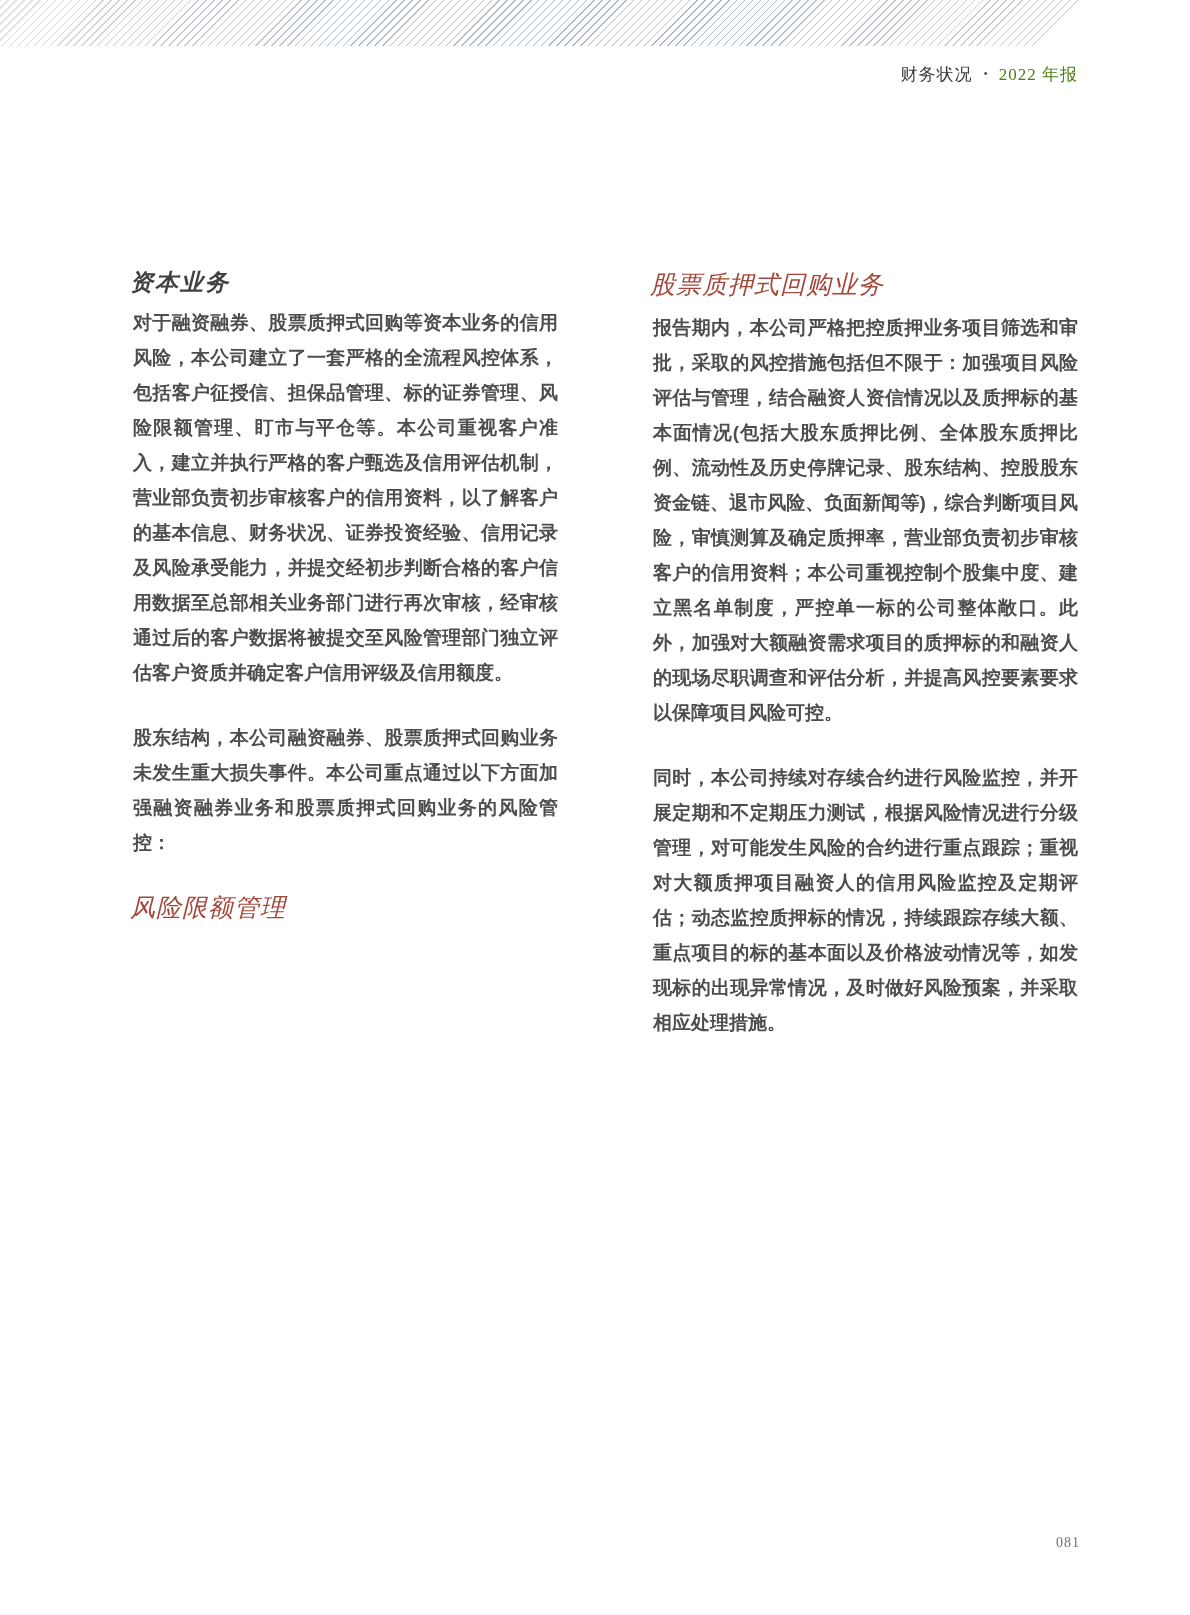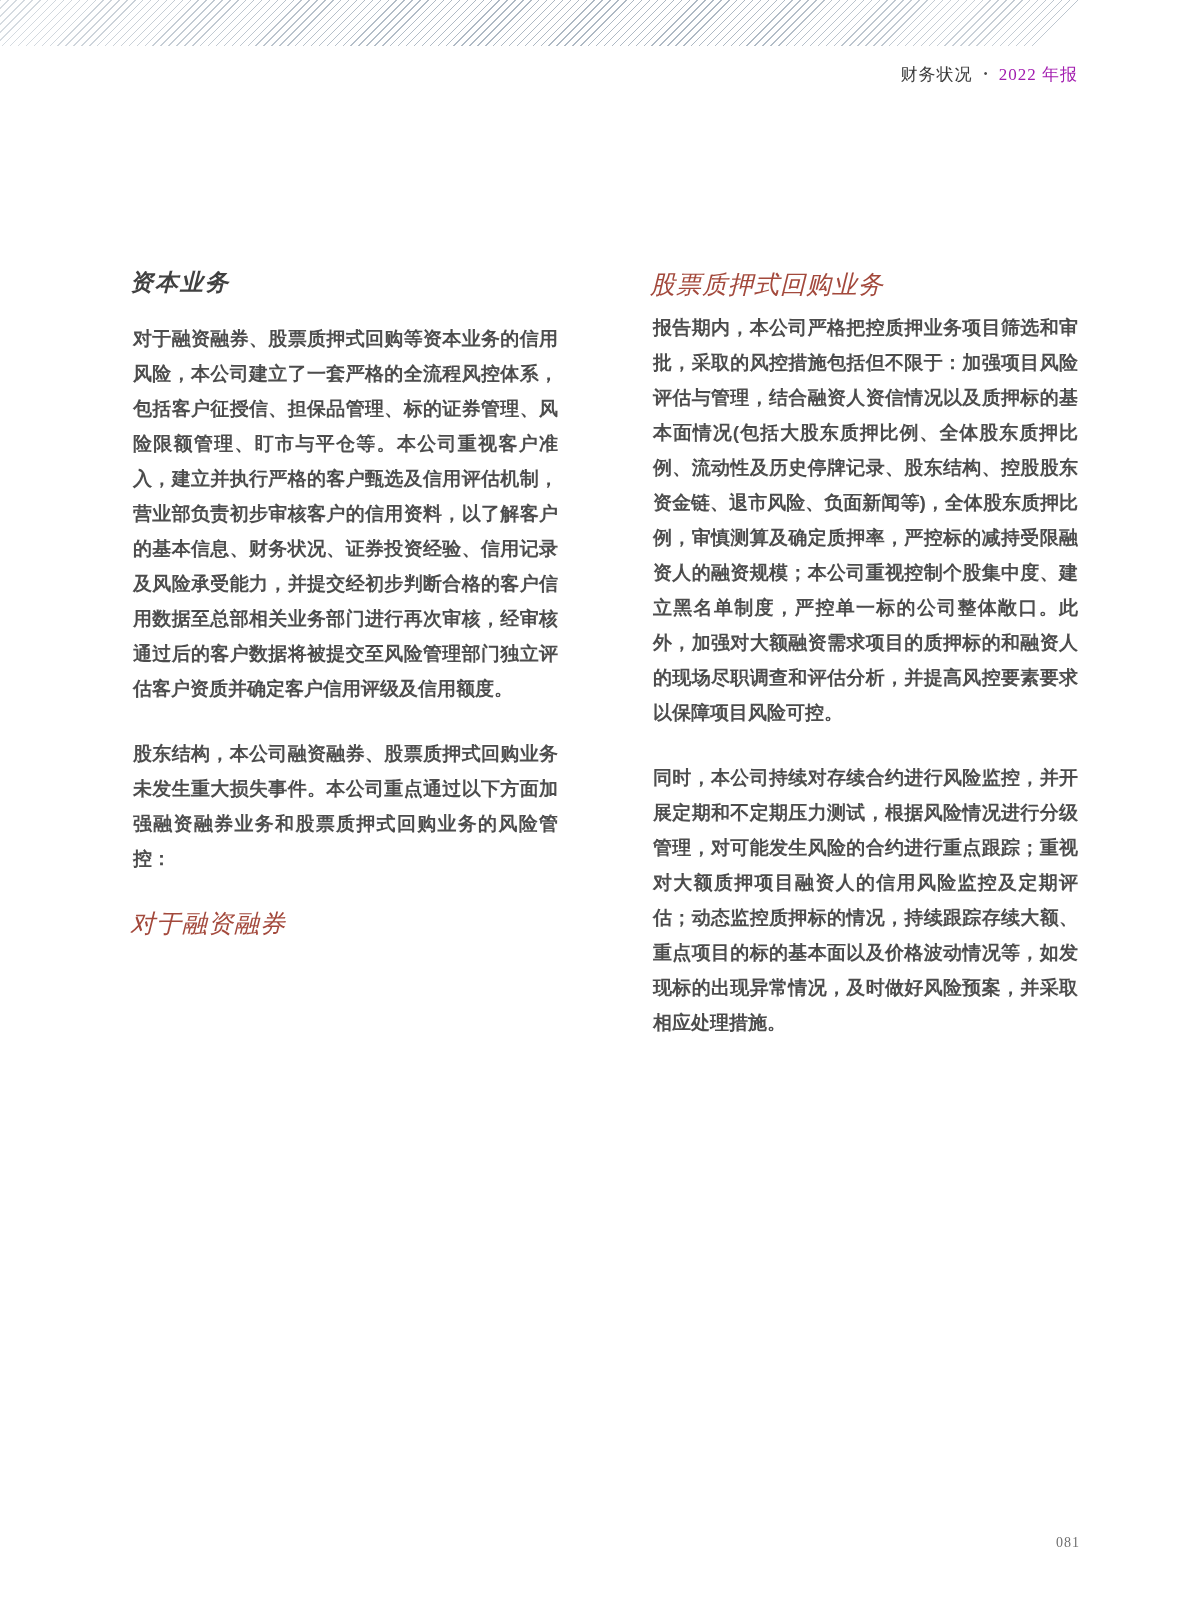--- a/index.html
+++ b/index.html
@@ -48,21 +48,21 @@
     line-height: 24px;
     white-space: nowrap;
   }
   .page-header .company { color: #3b3b3b; letter-spacing: 1px; }
   .page-header .sep {
     color: #4a4a4a;
     font-size: 12px;
     margin: 0 11px;
     vertical-align: 2px;
   }
-  .page-header .edition { color: #a21caf; letter-spacing: 1px; }
+  .page-header .edition { color: #4d7c0f; letter-spacing: 1px; }
 
   
   .column {
     position: absolute;
     top: 267px;
     width: 428px;
     color: #4d4d4d;
     font-size: 19px;
     line-height: 35px;
     text-align: justify;
@@ -72,21 +72,21 @@
   .col-right { left: 650px; }
 
   .section-heading {
     font-family: "Liberation Serif", serif;
     font-style: italic;
     font-weight: bold;
     font-size: 23px;
     line-height: 32px;
     color: #414141;
     letter-spacing: 2px;
-    margin: 0 0 22px 0;
+    margin: 0 0 6px 0;
   }
   .subhead {
     font-family: "Liberation Serif", serif;
     font-style: italic;
     font-weight: normal;
     font-size: 25px;
     line-height: 35px;
     color: #a3493c;
     letter-spacing: 1px;
     margin: 0 0 8px 0;
@@ -117,24 +117,24 @@
   <div class="hatch-band"></div>
 
   <div class="page-header">
     <span class="company">财务状况</span><span class="sep">•</span><span class="edition">2022 年报</span>
   </div>
 
   <div class="column col-left">
     <h2 class="section-heading">资本业务</h2>
     <p class="body-para">对于融资融券、股票质押式回购等资本业务的信用风险，本公司建立了一套严格的全流程风控体系，包括客户征授信、担保品管理、标的证券管理、风险限额管理、盯市与平仓等。本公司重视客户准入，建立并执行严格的客户甄选及信用评估机制，营业部负责初步审核客户的信用资料，以了解客户的基本信息、财务状况、证券投资经验、信用记录及风险承受能力，并提交经初步判断合格的客户信用数据至总部相关业务部门进行再次审核，经审核通过后的客户数据将被提交至风险管理部门独立评估客户资质并确定客户信用评级及信用额度。</p>
     <p class="body-para">股东结构，本公司融资融券、股票质押式回购业务未发生重大损失事件。本公司重点通过以下方面加强融资融券业务和股票质押式回购业务的风险管控：</p>
-    <h3 class="subhead">对于融资融券</h3>
+    <h3 class="subhead">风险限额管理</h3>
   </div>
 
   <div class="column col-right">
     <h3 class="subhead">股票质押式回购业务</h3>
-    <p class="body-para">报告期内，本公司严格把控质押业务项目筛选和审批，采取的风控措施包括但不限于：加强项目风险评估与管理，结合融资人资信情况以及质押标的基本面情况(包括大股东质押比例、全体股东质押比例、流动性及历史停牌记录、股东结构、控股股东资金链、退市风险、负面新闻等)，全体股东质押比例，审慎测算及确定质押率，严控标的减持受限融资人的融资规模；本公司重视控制个股集中度、建立黑名单制度，严控单一标的公司整体敞口。此外，加强对大额融资需求项目的质押标的和融资人的现场尽职调查和评估分析，并提高风控要素要求以保障项目风险可控。</p>
+    <p class="body-para">报告期内，本公司严格把控质押业务项目筛选和审批，采取的风控措施包括但不限于：加强项目风险评估与管理，结合融资人资信情况以及质押标的基本面情况(包括大股东质押比例、全体股东质押比例、流动性及历史停牌记录、股东结构、控股股东资金链、退市风险、负面新闻等)，综合判断项目风险，审慎测算及确定质押率，营业部负责初步审核客户的信用资料；本公司重视控制个股集中度、建立黑名单制度，严控单一标的公司整体敞口。此外，加强对大额融资需求项目的质押标的和融资人的现场尽职调查和评估分析，并提高风控要素要求以保障项目风险可控。</p>
     <p class="body-para">同时，本公司持续对存续合约进行风险监控，并开展定期和不定期压力测试，根据风险情况进行分级管理，对可能发生风险的合约进行重点跟踪；重视对大额质押项目融资人的信用风险监控及定期评估；动态监控质押标的情况，持续跟踪存续大额、重点项目的标的基本面以及价格波动情况等，如发现标的出现异常情况，及时做好风险预案，并采取相应处理措施。</p>
   </div>
 
   <div class="page-number">081</div>
 
 </div>
 
 </body></html>

